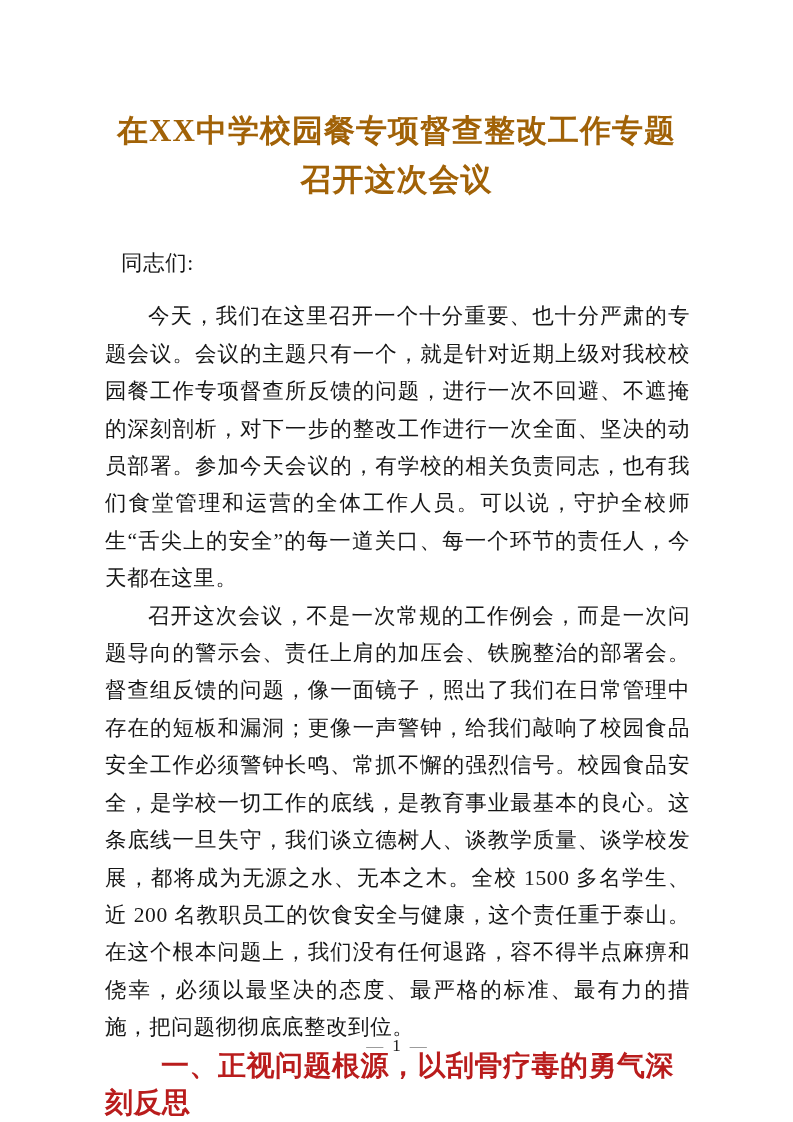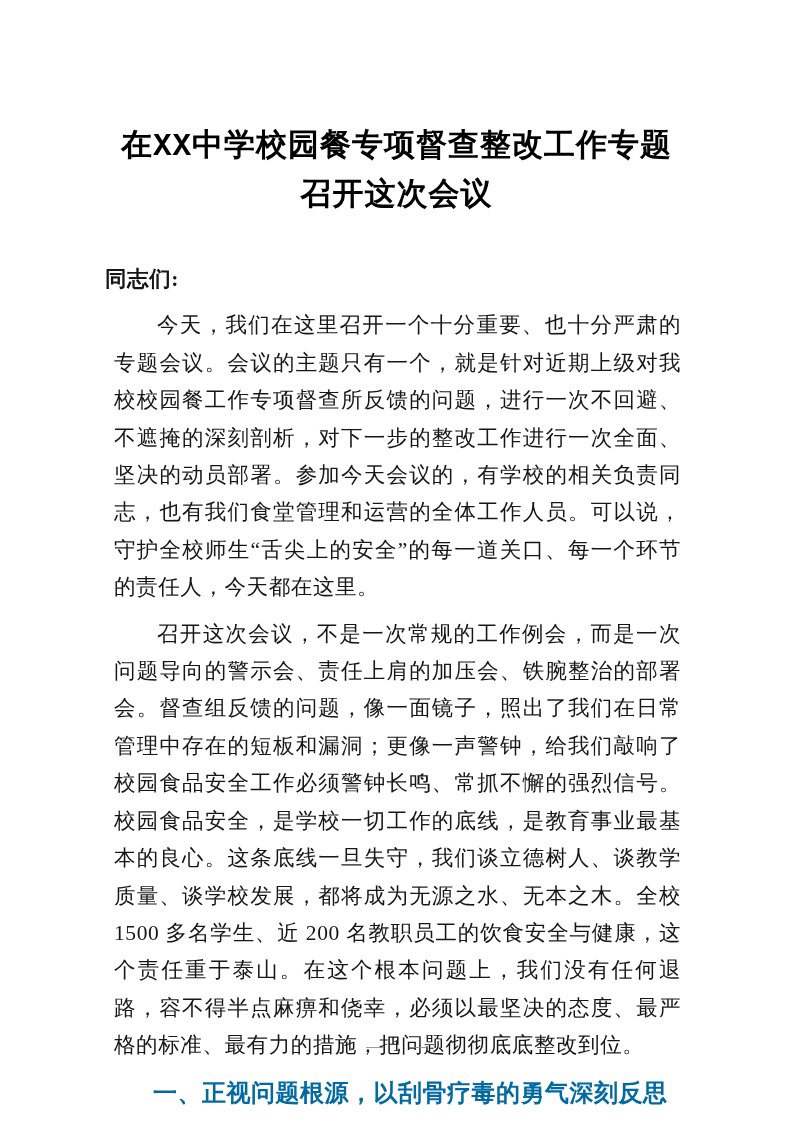--- a/index.html
+++ b/index.html
@@ -9,61 +9,60 @@
   }
   .page {
     position: relative;
     width: 793px;
     height: 1122px;
     background: #ffffff;
     overflow: hidden;
     color: #111111;
   }
   .doc-title {
-    margin: 16px;
+    margin: 0;
     padding-top: 106px;
     text-align: center;
-    font-family: Liberation Mono, monospace;
+    font-family: Liberation Serif, serif;
     font-weight: bold;
     font-size: 31px;
     line-height: 49px;
     letter-spacing: 1px;
-    color: #000000;
+    color: #a16207;
   }
   .doc-title .title-line {
     display: block;
   }
   .doc-body {
     margin: 41px 103px 0 105px;
     font-family: "Liberation Serif", serif;
     font-size: 21.5px;
     line-height: 37.4px;
     letter-spacing: 0.6px;
     text-align: justify;
     color: #161616;
   }
   .greeting {
-    margin: 0;
+    margin: 16px;
     text-indent: 0;
-    font-weight: bold;
   }
   .para {
-    margin: 9px;
+    margin: 0;
     text-indent: 2em;
   }
   .section-heading {
     margin: 0;
     font-family: "Liberation Sans", sans-serif;
     font-weight: bold;
-    font-size: 24px;
+    font-size: 28px;
     line-height: 37.4px;
     letter-spacing: 0.5px;
     text-indent: 2em;
     text-align: left;
-    color: #0369a1;
+    color: #b91c1c;
   }
   .page-footer {
     position: absolute;
     top: 1034px;
     left: 0;
     width: 100%;
     text-align: center;
     font-family: "Liberation Serif", serif;
     font-size: 17px;
     line-height: 24px;

